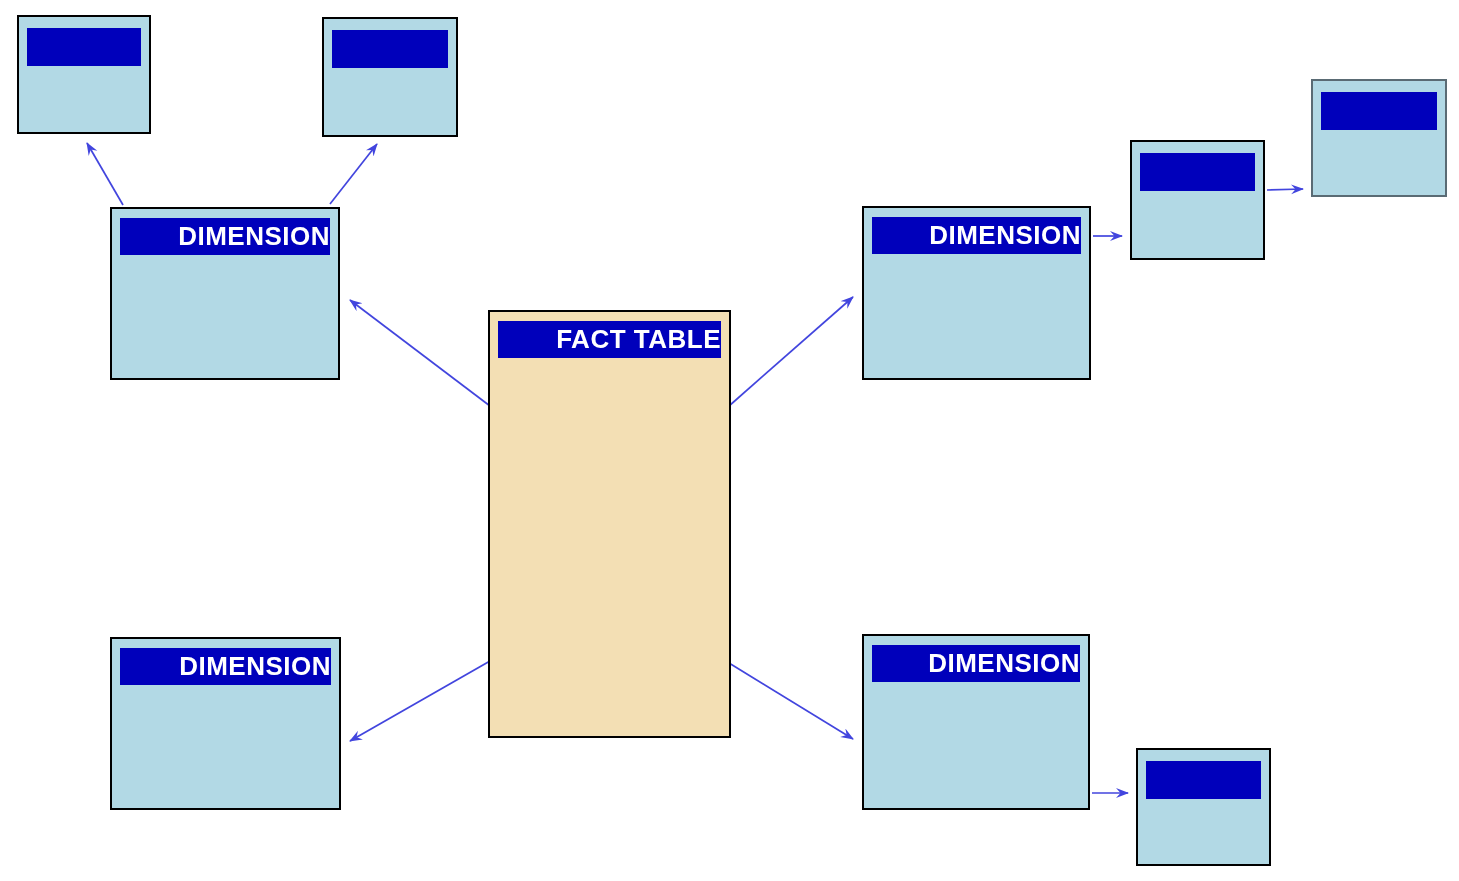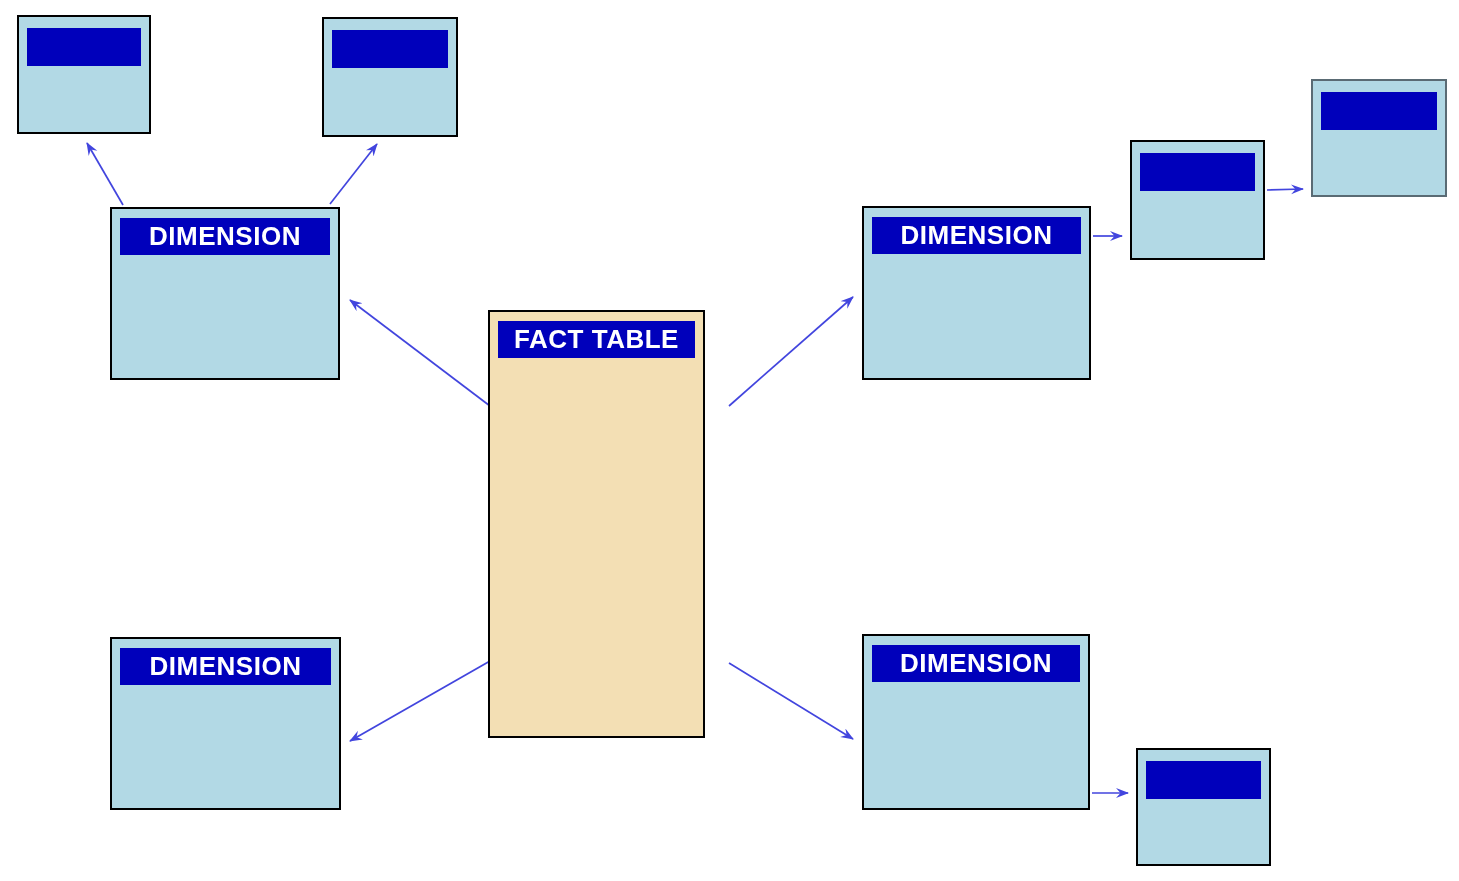--- a/index.html
+++ b/index.html
@@ -29,21 +29,21 @@
     background:var(--node-fill);
     border:2px solid var(--node-border);
   }
   .node.fact{background:var(--fact-fill);}
   .node.gray{border-color:var(--alt-border);}
   .bar{
     position:absolute;left:8px;right:8px;top:9px;height:37px;
     background:var(--header-blue);
     color:var(--label-text);
     font-weight:bold;font-size:26px;line-height:37px;
-    text-align:center;
+    text-align:right;
     letter-spacing:0.5px;
     white-space:nowrap;overflow:hidden;
   }
   .small .bar{top:11px;height:38px;}
 </style>
 </head>
 <body>
 
 <div class="canvas">
 
@@ -57,21 +57,21 @@
     <line x1="729" y1="406" x2="853" y2="297" marker-end="url(#arrowhead)"></line>
     <line x1="490" y1="661" x2="350" y2="741" marker-end="url(#arrowhead)"></line>
     <line x1="729" y1="663" x2="853" y2="739" marker-end="url(#arrowhead)"></line>
     <line x1="123" y1="205" x2="87" y2="143" marker-end="url(#arrowhead)"></line>
     <line x1="330" y1="204" x2="377" y2="144" marker-end="url(#arrowhead)"></line>
     <line x1="1093" y1="236" x2="1122" y2="236" marker-end="url(#arrowhead)"></line>
     <line x1="1267" y1="190" x2="1303" y2="189" marker-end="url(#arrowhead)"></line>
     <line x1="1092" y1="793" x2="1128" y2="793" marker-end="url(#arrowhead)"></line>
   </svg>
 
-  <div class="node fact" style="left:488px;top:310px;width:217px;height:428px;">
+  <div class="node fact" style="left:488px;top:310px;width:243px;height:428px;">
     <div class="bar">
       <span>FACT TABLE</span>
     </div>
   </div>
 
   <div class="node" style="left:110px;top:207px;width:230px;height:173px;">
     <div class="bar">
       <span>DIMENSION</span>
     </div>
   </div>

